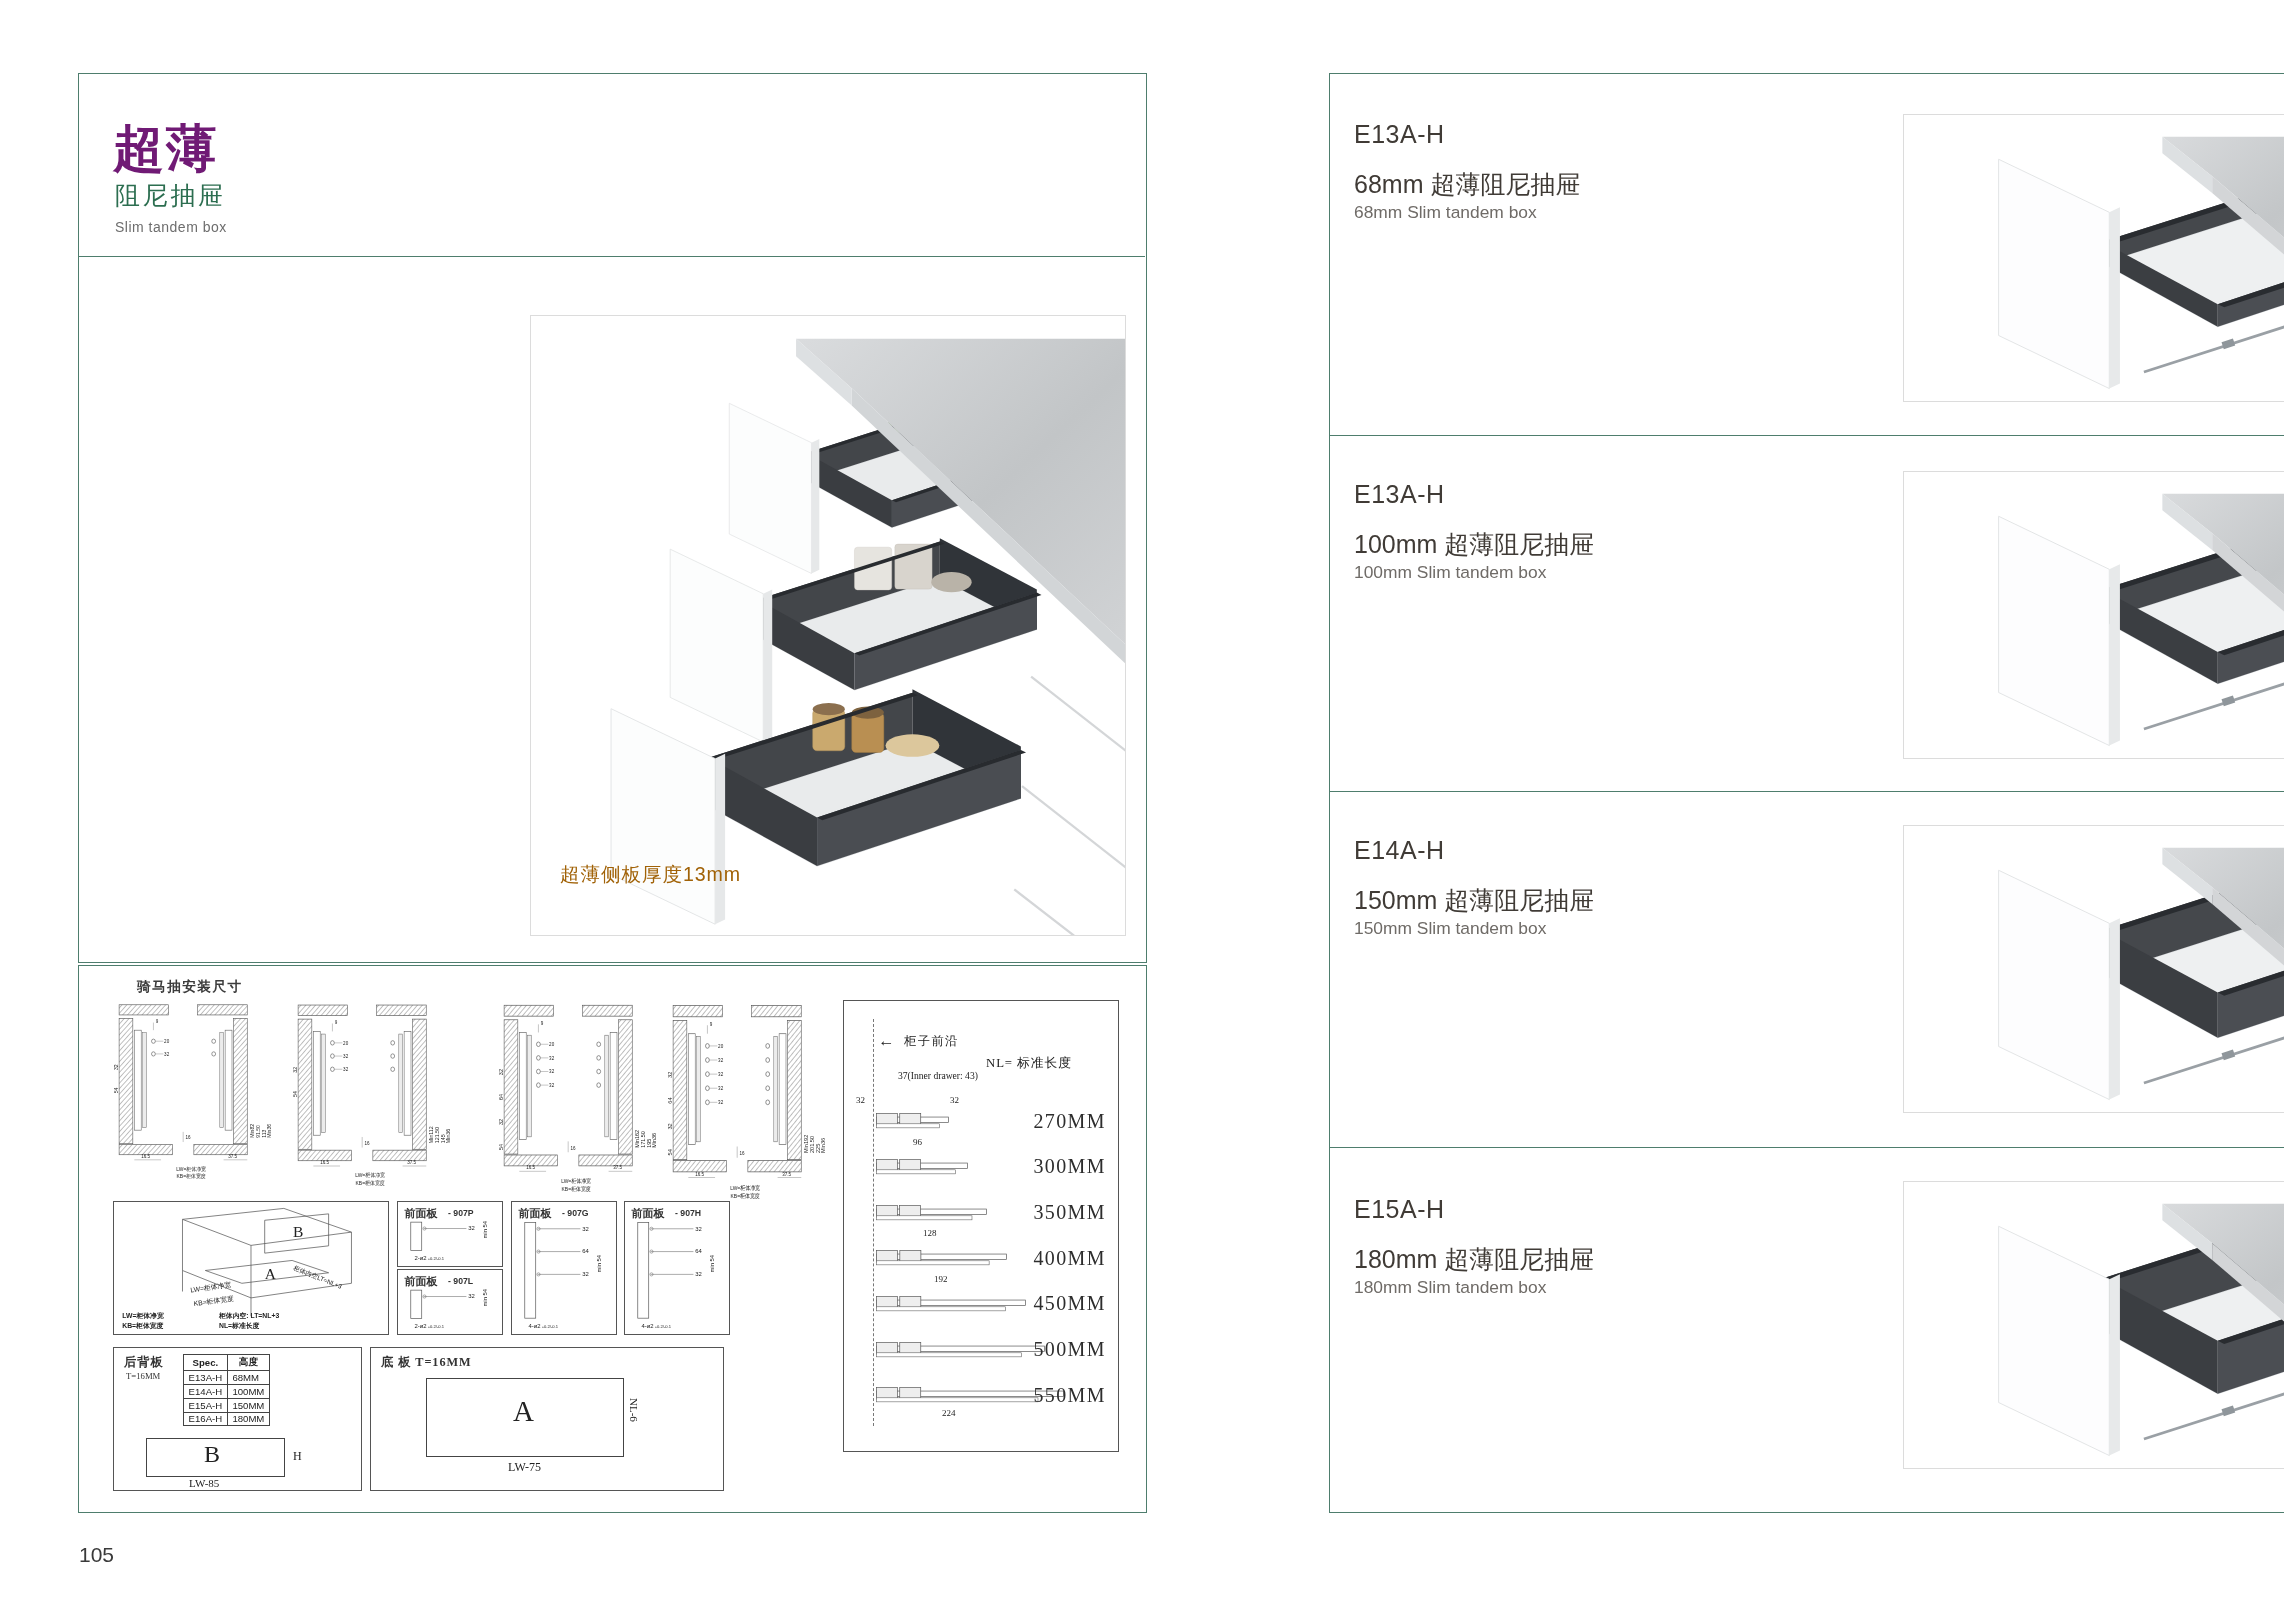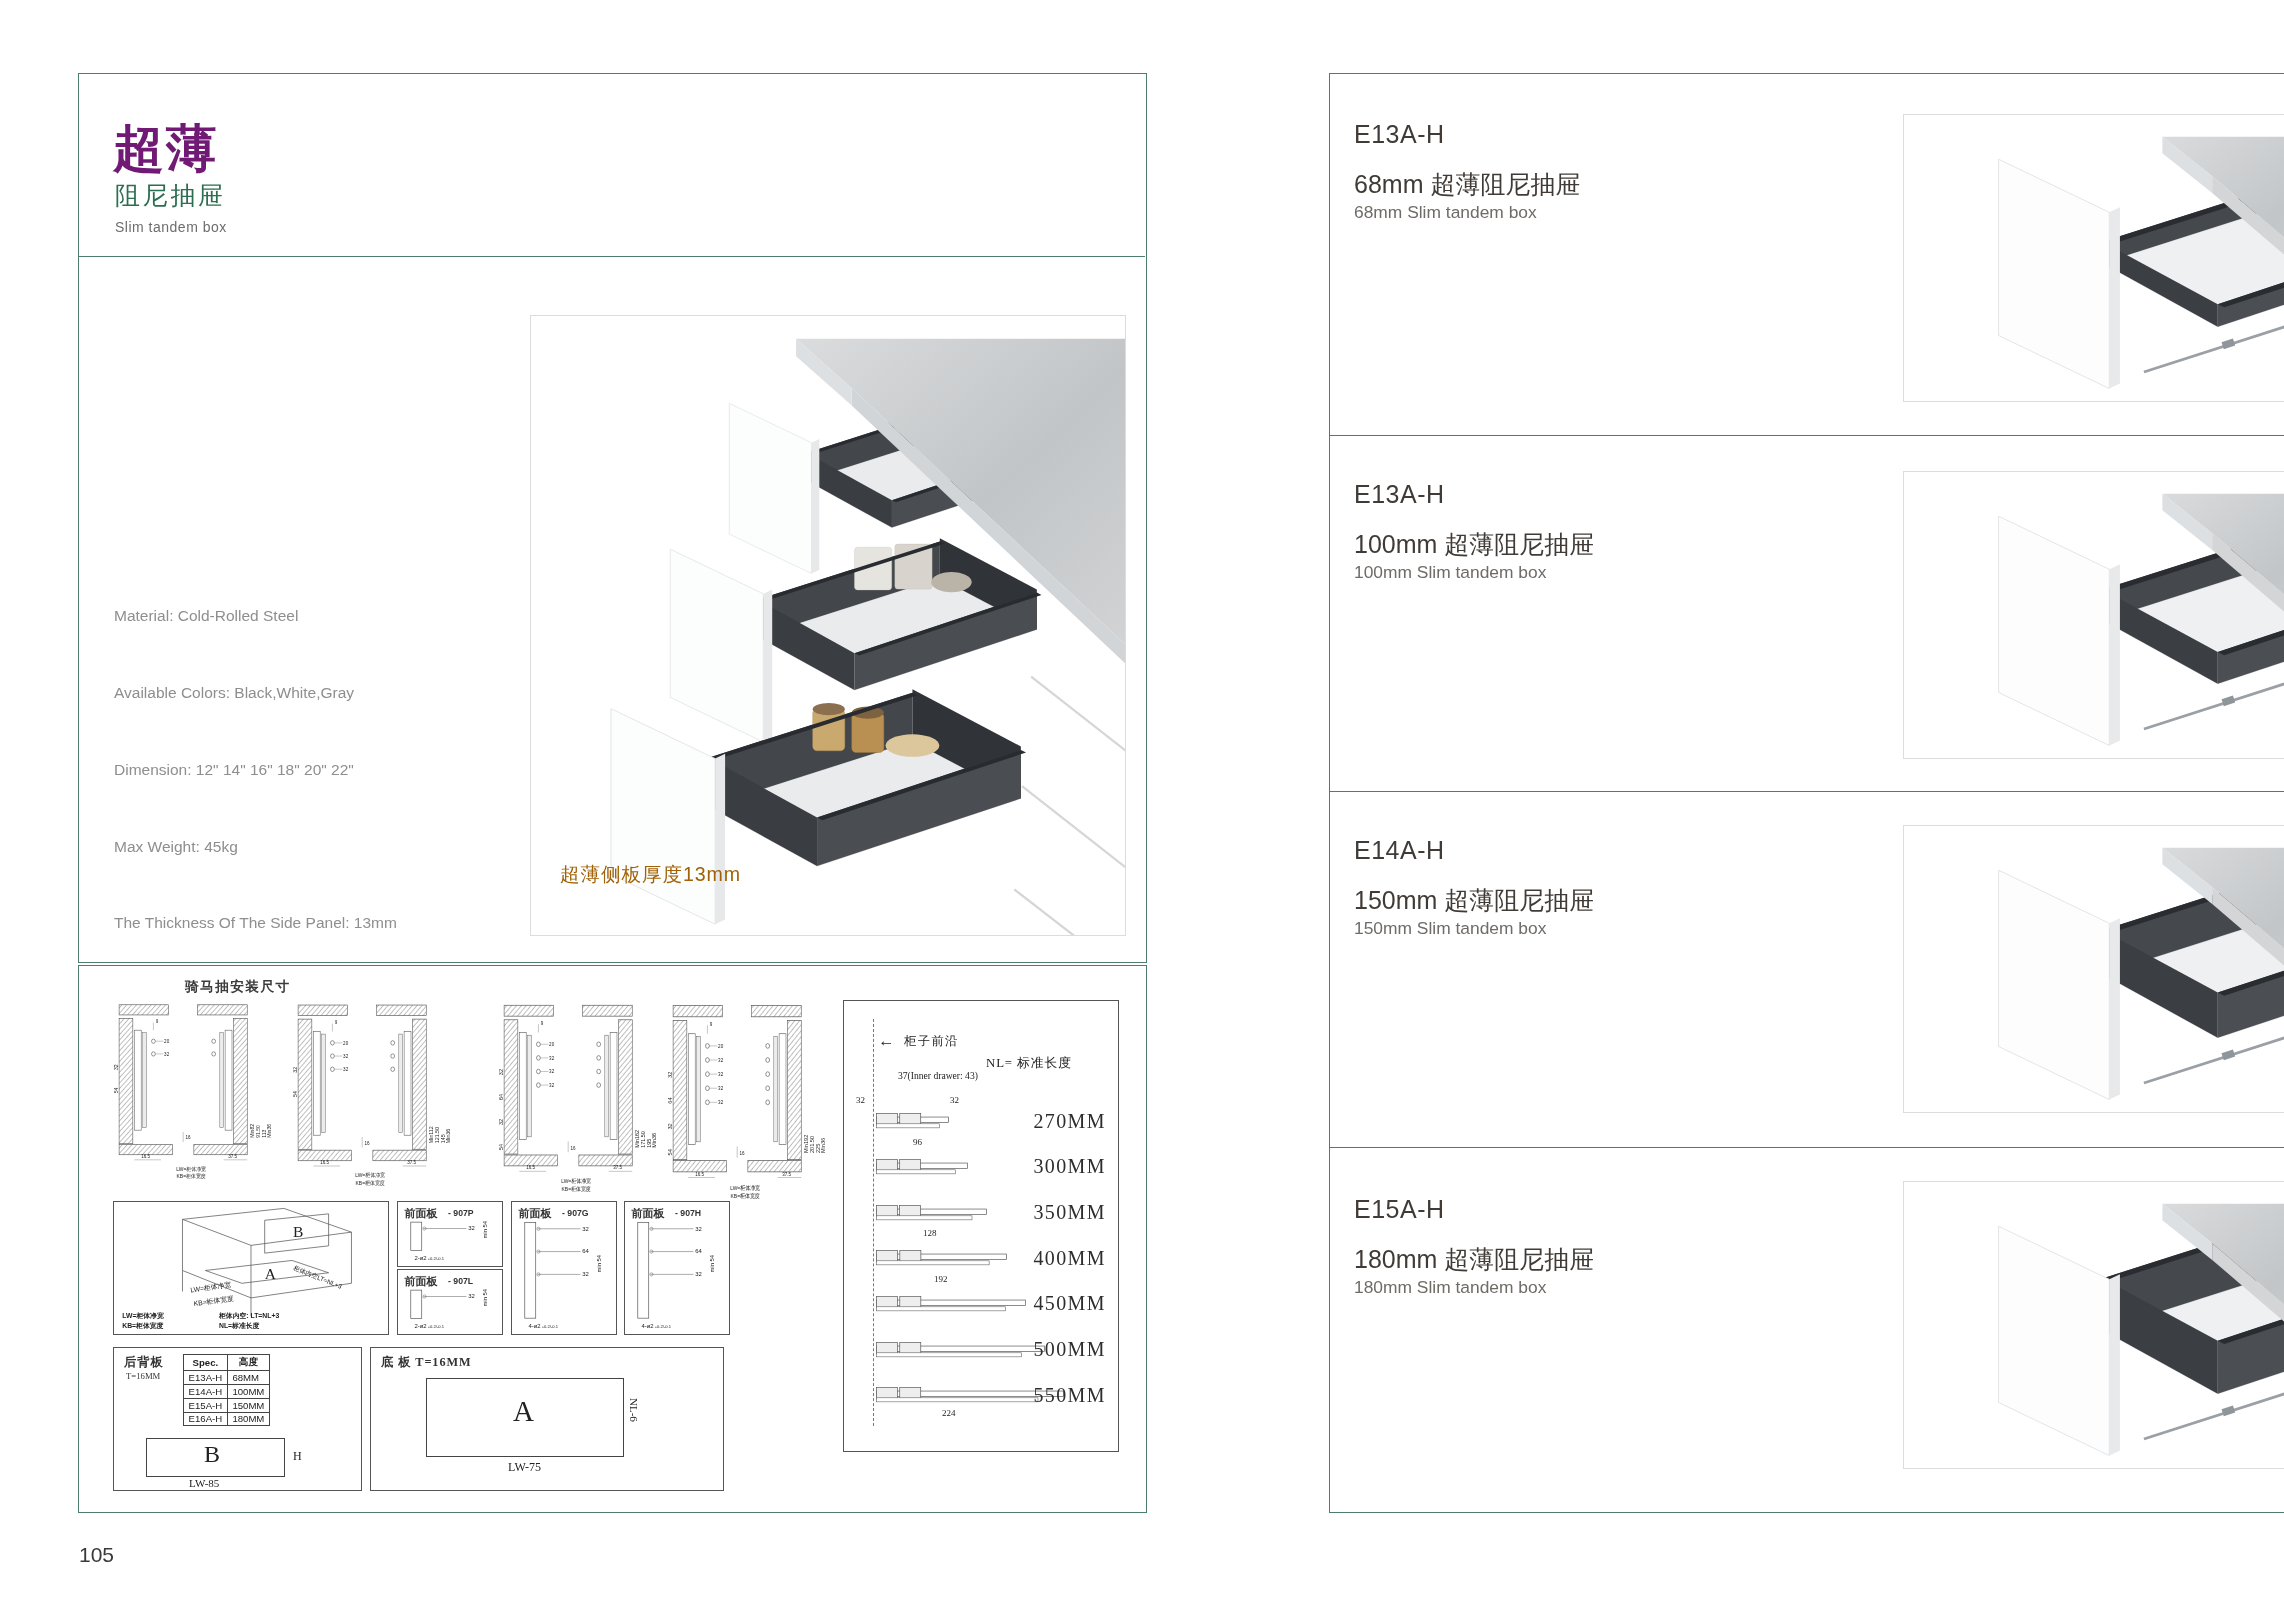--- a/index.html
+++ b/index.html
@@ -52,27 +52,20 @@
 <div id="canvas">
 
   <div class="pagebox" style="left:78px;top:73px;width:1067px;height:888px;"></div>
   <div class="pagebox" style="left:78px;top:965px;width:1067px;height:546px;"></div>
   <div class="rule" style="left:78px;top:256px;width:1067px;"></div>
 
   <div class="abs title-cn" style="left:113px;top:115px;">超薄</div>
   <div class="abs sub-cn" style="left:115px;top:179px;">阻尼抽屉</div>
   <div class="abs sub-en" style="left:115px;top:219px;">Slim tandem box</div>
 
-  <div class="abs spec-en" style="left:114px;top:552px;">
-    <div>Material: Cold-Rolled Steel</div>
-    <div>Available Colors: Black,White,Gray</div>
-    <div>Dimension: 12" 14" 16" 18" 20" 22"</div>
-    <div>Max Weight: 45kg</div>
-    <div>The Thickness Of The Side Panel: 13mm</div>
-  </div>
 
   <div class="imgbox" id="mainPhoto" style="left:530px;top:315px;width:594px;height:619px;">
       <svg viewBox="0 0 1300 1356">
  <defs>
           <linearGradient id="pc" x1="0" y1="0" x2="1" y2="1">
    <stop offset="0" stop-color="#dadcde"></stop>
             <stop offset="0.55" stop-color="#c2c5c7"></stop>
             <stop offset="1" stop-color="#d1d3d5"></stop>
           </linearGradient>
         </defs>
@@ -129,21 +122,21 @@
  <polygon points="580,50 1302,50 1302,720 702,158" fill="url(#pc)"></polygon>
  <polygon points="702,158 1302,720 1302,762 702,196" fill="#d2d5d7"></polygon>
  <polygon points="580,50 702,158 702,196 580,88" fill="#dde0e2"></polygon>
  <line x1="1095" y1="790" x2="1302" y2="952" stroke="#d4d6d8" stroke-width="5"></line>
  <line x1="1075" y1="1030" x2="1302" y2="1208" stroke="#d4d6d8" stroke-width="5"></line>
  <line x1="1058" y1="1256" x2="1302" y2="1445" stroke="#d4d6d8" stroke-width="5"></line>
       </svg>
     </div>
   <div class="caption" style="left:560px;top:861px;">超薄侧板厚度13mm</div>
 
-  <div class="dwg-title" style="left:137px;top:978px;margin-left:48px;">骑马抽安装尺寸</div>
+  <div class="dwg-title" style="left:137px;top:978px;">骑马抽安装尺寸</div>
   <div id="clusters">
       <div class="cluster" style="left: 113px; top: 998px; width: 164px; height: 183px;">
         <svg viewBox="0 0 430 432" preserveAspectRatio="none">
    <rect x="16" y="48" width="36" height="296" fill="url(#hatch)" stroke="#555" stroke-width="1.5"></rect>
    <rect x="16" y="16" width="130" height="24" fill="url(#hatch)" stroke="#555" stroke-width="1.5"></rect>
    <rect x="16" y="346" width="140" height="24" fill="url(#hatch)" stroke="#555" stroke-width="1.5"></rect>
    <rect x="316" y="48" width="36" height="296" fill="url(#hatch)" stroke="#555" stroke-width="1.5"></rect>
    <rect x="222" y="16" width="130" height="24" fill="url(#hatch)" stroke="#555" stroke-width="1.5"></rect>
    <rect x="212" y="346" width="140" height="24" fill="url(#hatch)" stroke="#555" stroke-width="1.5"></rect>
    <rect x="56" y="76" width="18" height="236" fill="#fff" stroke="#666" stroke-width="1.5"></rect>

